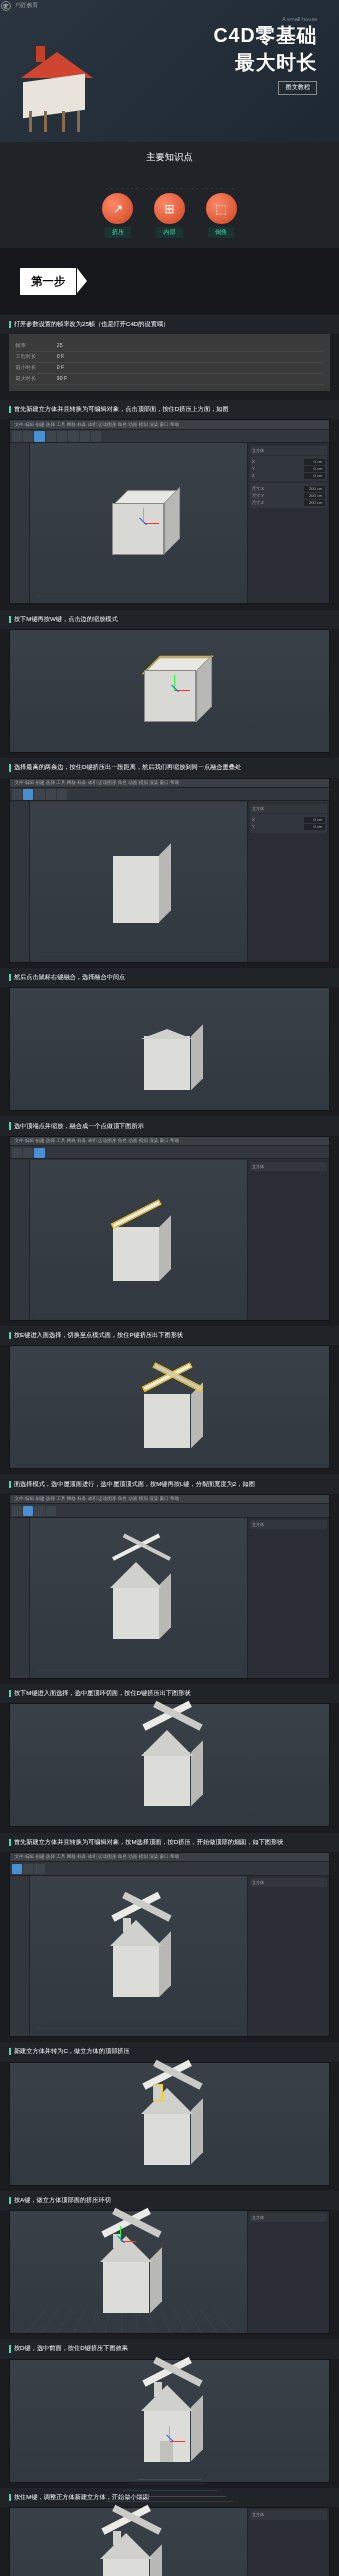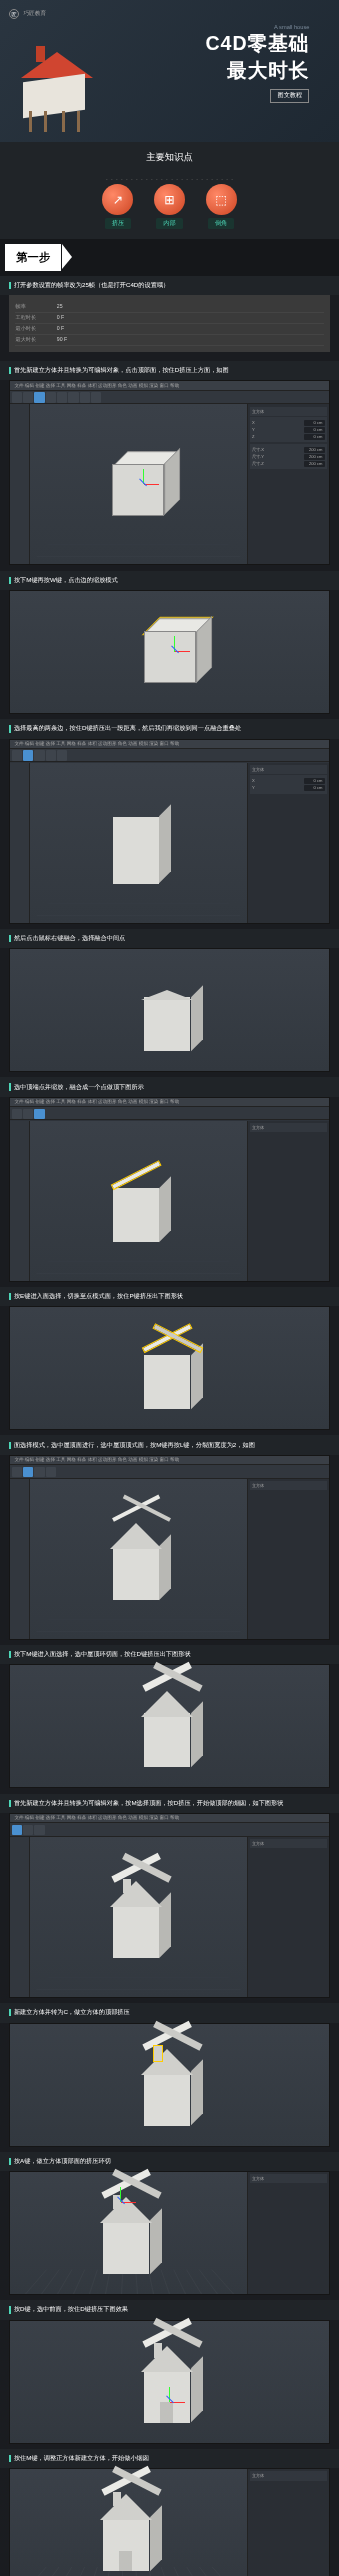--- a/index.html
+++ b/index.html
@@ -1,37 +1,37 @@
 <!DOCTYPE html>
 <html style="font-size:8.2px"><head>
 <meta charset="utf-8">
 <style>
 *{margin:0;padding:0;box-sizing:border-box}
 body{background:#1a1c20;font-family:"Microsoft YaHei",sans-serif;color:#fff;width:339px}
-.hero{background:linear-gradient(135deg,#2a3540 0%,#1e2832 100%);padding:9px;position:relative;height:142px;overflow:hidden}
+.hero{background:linear-gradient(135deg,#2a3540 0%,#1e2832 100%);padding:1px;position:relative;height:142px;overflow:hidden}
 .logo-row{display:flex;align-items:center;gap:4.1px;margin-bottom:5.2px}
 .logo{width:10.3px;height:10.3px;border:1px solid #888;border-radius:50%;display:inline-flex;align-items:center;justify-content:center;font-size:5.2px}
 .logo-text{font-size:5.7px;color:#aaa}
 .subtitle{color:#7a8a9a;font-size:5.7px;text-align:right;margin-right:20.6px}
 .title-main{font-size:19.6px;font-weight:bold;text-align:right;margin-right:20.6px;letter-spacing:1px}
 .badge{display:inline-block;border:0.5px solid #888;padding:1.5px 6.2px;font-size:6.2px;float:right;margin-right:20.6px;margin-top:4.1px}
 .house-illust{position:absolute;left:13px;top:36px;width:88px;height:88px}
 .house-base{position:absolute;bottom:10.3px;left:10.3px;width:62px;height:36px;background:#e8e4dc;transform:skewY(-8deg)}
 .house-roof{position:absolute;top:15.5px;left:7.7px;width:0;height:0;border-left:36px solid transparent;border-right:36px solid transparent;border-bottom:26px solid #d04530}
 .house-chimney{position:absolute;top:10.3px;left:23px;width:9.3px;height:15.5px;background:#c04028}
 .house-stilt{position:absolute;width:3.1px;height:20.6px;background:#8a6a4a;bottom:-7.7px}
 .s1{left:15.5px}.s2{left:31px}.s3{left:49px}.s4{left:64px}
 .knowledge{background:#202428;padding:9.3px 0;text-align:center}
-.k-title{font-size:9.3px;margin-bottom:11px}
+.k-title{font-size:9.3px;margin-bottom:20px}
 .k-dots{color:#555}
 .k-items{display:flex;justify-content:center;gap:20.6px}
 .k-item{display:flex;flex-direction:column;align-items:center;gap:3.1px}
 .k-circle{width:31px;height:31px;border-radius:50%;background:radial-gradient(circle at 35% 35%,#ff8866,#cc4422);display:flex;align-items:center;justify-content:center;font-size:12.4px}
 .k-label{font-size:6.2px;color:#4dd8b8;background:#1a3530;padding:1px 7.2px;border-radius:1.5px}
-.step-banner{background:#15171a;padding:5px}
+.step-banner{background:#15171a;padding:20px}
 .step-box{background:#fff;color:#000;display:inline-block;padding:6.2px 11.3px;font-size:11.3px;font-weight:bold;position:relative}
 .step-box::after{content:"";position:absolute;right:-10.3px;top:0;border-top:13px solid transparent;border-bottom:12.4px solid transparent;border-left:10.3px solid #fff}
 .caption{background:#202428;padding:5.2px 9.3px;font-size:6.2px;display:flex;align-items:center;gap:3.1px}
 .cap-bar{width:1.5px;height:7.2px;background:#4dd8b8;display:inline-block}
 .settings-panel{background:#3a3a3a;margin:0 9.3px 9.3px;padding:6.2px;font-size:5.2px;color:#ccc}
 .settings-row{display:flex;gap:10.3px;padding:1.5px 0;border-bottom:0.5px solid #444}
 .settings-row span:first-child{color:#999;min-width:31px}
 .sshot{margin:0 9.3px 5.2px;background:#2e333a;position:relative;border:0.5px solid #151515}
 .sshot-full{height:185px}
 .sshot-wide{height:124px}

